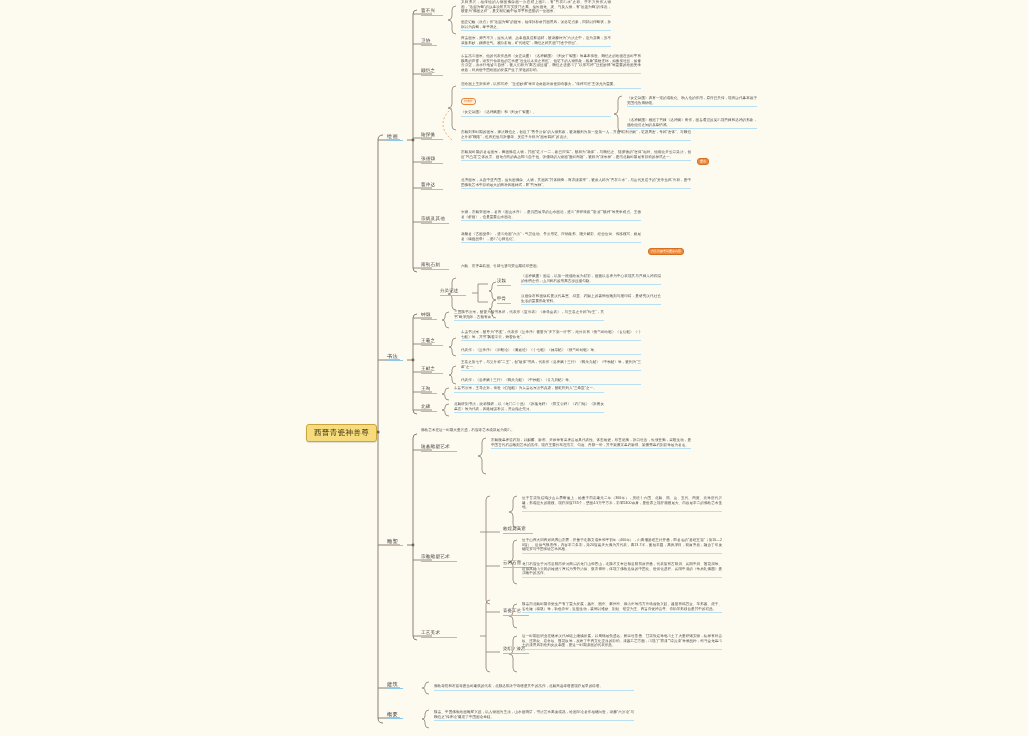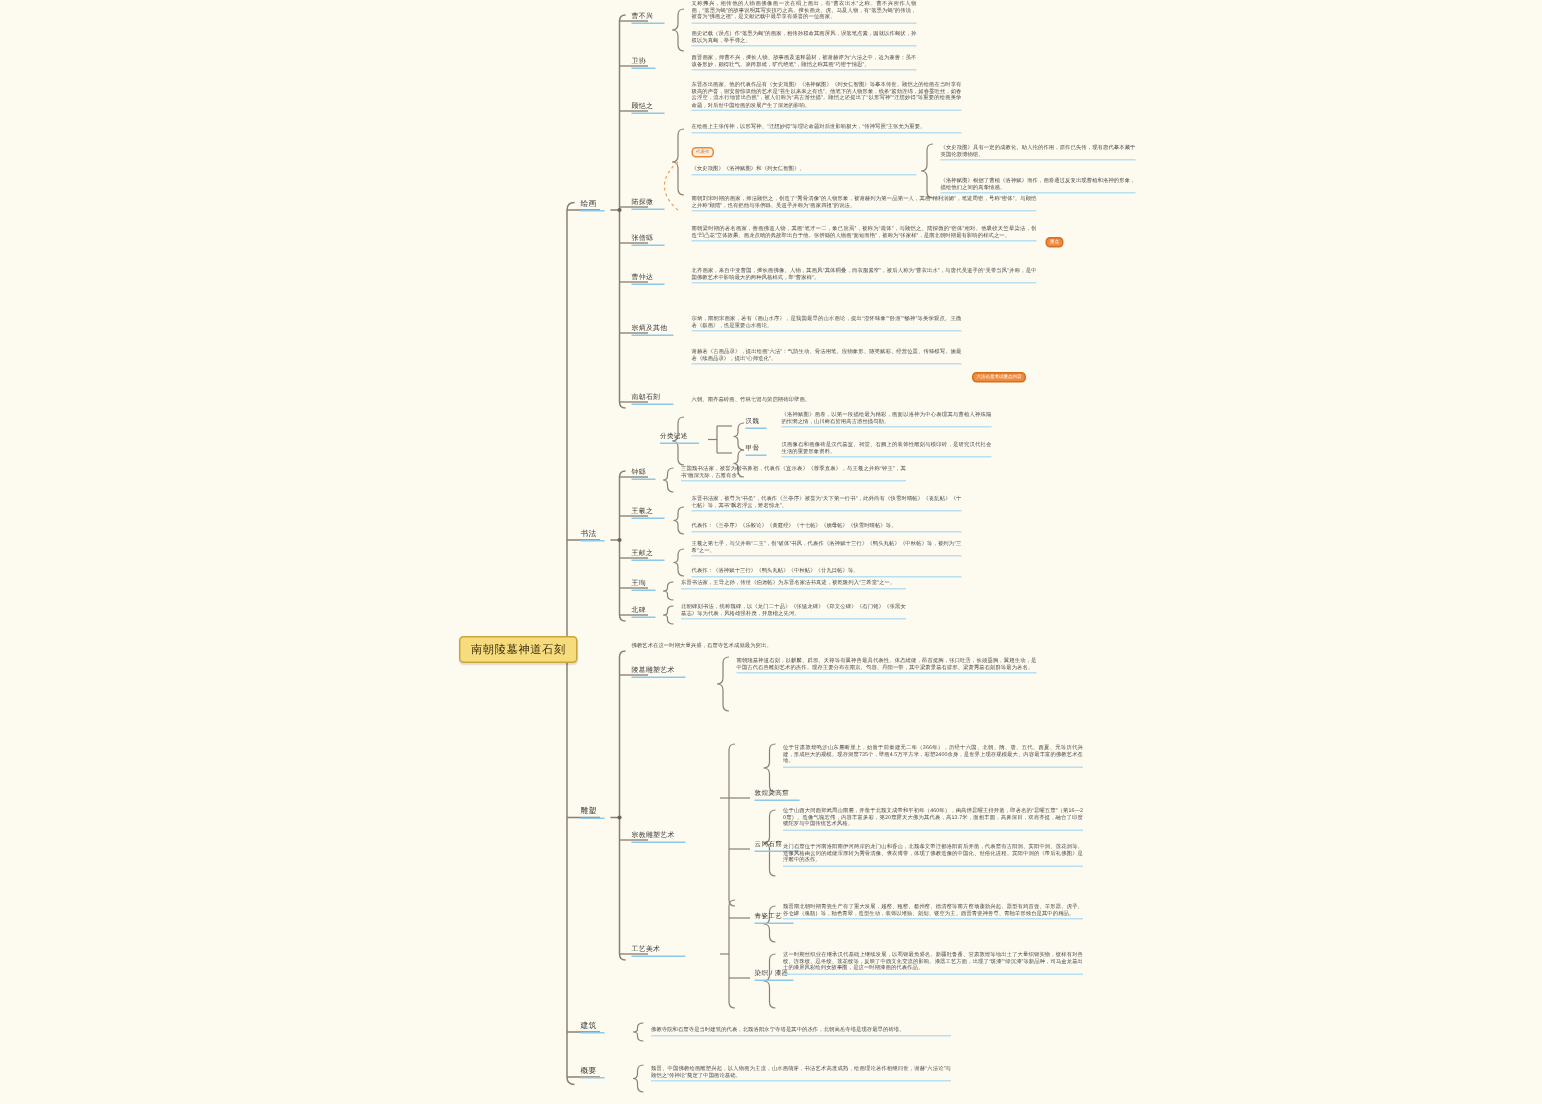--- a/index.html
+++ b/index.html
@@ -160,21 +160,21 @@
     <path d="M 486 636 L 480 636" stroke="#8a8071" stroke-width=".8" fill="none"></path>
     <path d="M 486 612 L 500 612" stroke="#8a8071" stroke-width=".8" fill="none"></path>
     <path d="M 486 652 L 500 652" stroke="#8a8071" stroke-width=".8" fill="none"></path>
     <path d="M 517 604 q -4 0 -4 4 l 0 4 q 0 4 -4 4 q 4 0 4 4 l 0 4 q 0 4 4 4" stroke="#8a8071" stroke-width=".8" fill="none"></path>
     <path d="M 517 636 q -4 0 -4 4 l 0 10 q 0 4 -4 4 q 4 0 4 4 l 0 10 q 0 4 4 4" stroke="#8a8071" stroke-width=".8" fill="none"></path>
 
     <path d="M 429 682 q -4 0 -4 3 l 0 1 q 0 2 -3 2 q 3 0 3 2 l 0 1 q 0 3 4 3" stroke="#8a8071" stroke-width=".8" fill="none"></path>
     <path d="M 429 710 q -4 0 -4 4 l 0 2 q 0 3 -3 3 q 3 0 3 3 l 0 2 q 0 4 4 4" stroke="#8a8071" stroke-width=".8" fill="none"></path>
   </svg>
 
-  <div class="root-node" style="left:306px;top:424px;">南朝陵墓神道石刻</div>
+  <div class="root-node" style="left:306px;top:424px;">西晋青瓷神兽尊</div>
 
   <div class="node-label lvl1" style="left:387px;top:133px;width:16px;">绘画</div>
   <div class="node-label lvl1" style="left:387px;top:353px;width:16px;">书法</div>
   <div class="node-label lvl1" style="left:387px;top:538px;width:16px;">雕塑</div>
   <div class="node-label lvl1" style="left:387px;top:681px;width:16px;">建筑</div>
   <div class="node-label lvl1" style="left:387px;top:711px;width:16px;">概要</div>
 
   <div class="node-label lvl2" style="left:421px;top:8px;width:22px;">曹不兴</div>
   <div class="leaf" style="left:461px;top:0px;width:150px;">又称弗兴，相传他的人物画佛像画一次在绢上画出，有“曹衣出水”之称。曹不兴所作人物画，“落墨为蝇”的故事说明其写实技巧之高。擅长画龙、虎、马及人物，有“落墨为蝇”的传说，被誉为“佛画之祖”，是文献记载中最早享有盛誉的一位画家。</div>
   <div class="leaf" style="left:461px;top:20px;width:150px;">画史记载（误点）作“落墨为蝇”的画家，相传孙权命其画屏风，误落笔点素，因就以作蝇状，孙权以为真蝇，举手弹之。</div>

